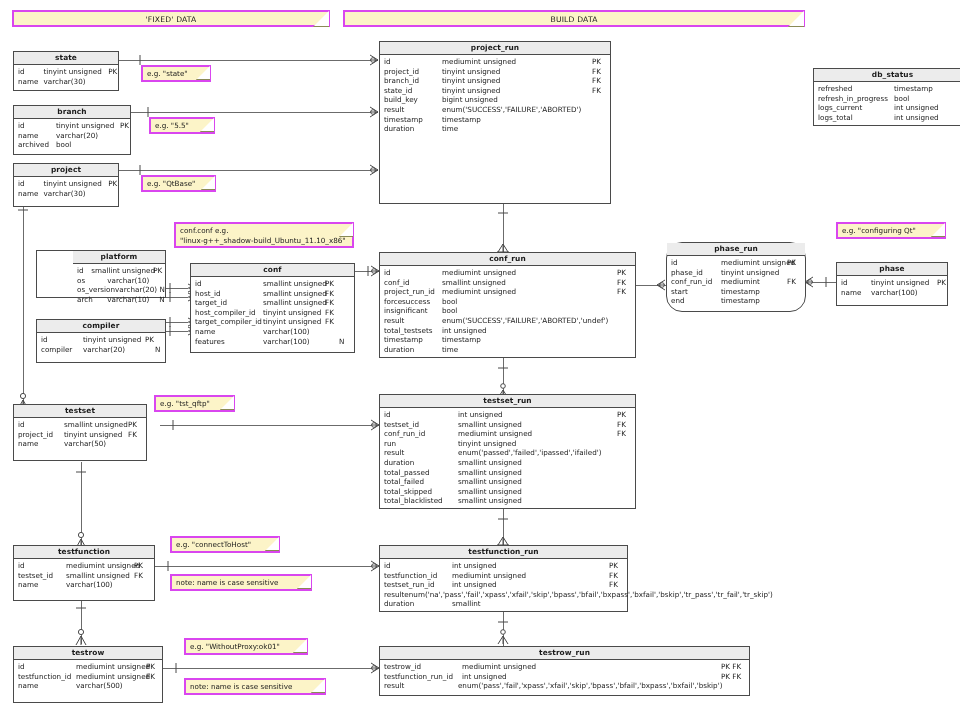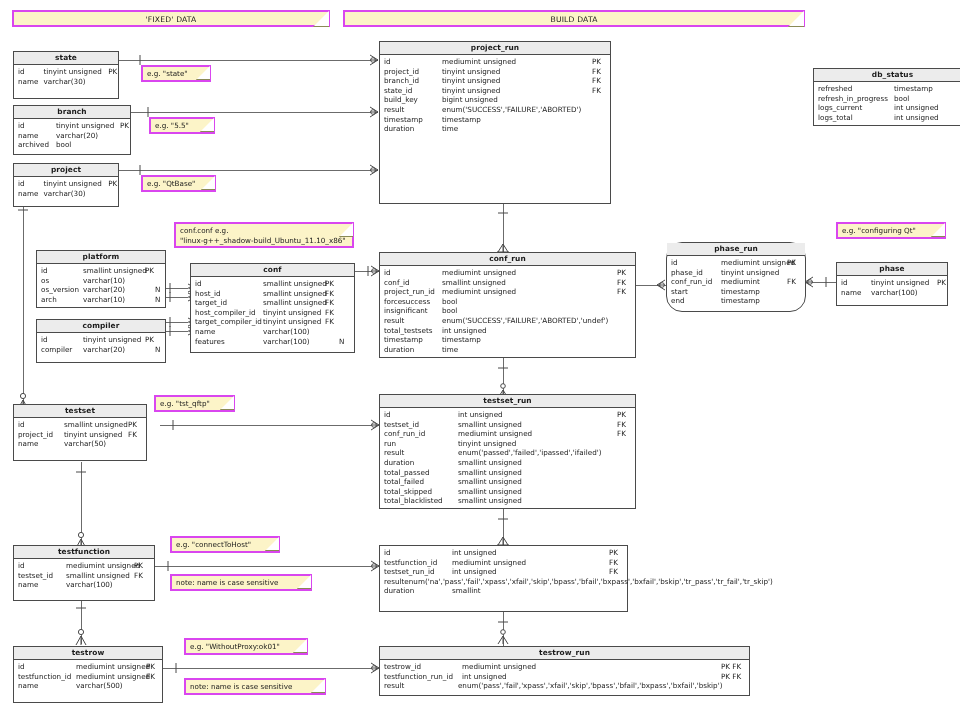--- a/index.html
+++ b/index.html
@@ -206,21 +206,21 @@
 
   <line x1="76" y1="472" x2="86" y2="472"></line>
   <circle cx="81" cy="535" r="2.6"></circle>
   <path d="M81 539 L76 548 M81 539 L81 548 M81 539 L86 548"></path>
 
   <line x1="76" y1="608" x2="86" y2="608"></line>
   <circle cx="81" cy="632" r="2.6"></circle>
   <path d="M81 636 L76 645 M81 636 L81 645 M81 636 L86 645"></path>
 </svg>
 
-<div class="tbl" style="left:13px;top:51px;width:106px;height:48px;">
+<div class="tbl" style="left:13px;top:51px;width:106px;height:40px;">
   <div class="tbl-title">state</div>
   <div class="tbl-body">
     <div class="row">
         <span class="c-name" style="width:30px">id</span>
         <span class="c-type" style="width:66px">tinyint unsigned</span>
         <span class="c-key" style="width:10px">PK</span>
       </div>
     <div class="row">
         <span class="c-name" style="width:30px">name</span>
         <span class="c-type" style="width:66px">varchar(30)</span>
@@ -259,21 +259,21 @@
         <span class="c-key" style="width:10px">PK</span>
       </div>
     <div class="row">
         <span class="c-name" style="width:30px">name</span>
         <span class="c-type" style="width:66px">varchar(30)</span>
         <span class="c-key" style="width:10px"></span>
       </div>
   </div>
 </div>
 
-<div class="tbl" style="left:36px;top:250px;width:130px;height:58px;">
+<div class="tbl" style="left:36px;top:250px;width:130px;height:48px;padding-left:36px;">
   <div class="tbl-title">platform</div>
   <div class="tbl-body">
     <div class="row">
         <span class="c-name" style="width:46px">id</span>
         <span class="c-type" style="width:62px">smallint unsigned</span>
         <span class="c-key" style="width:10px">PK</span>
         <span class="c-null" style="width:8px"></span>
       </div>
     <div class="row">
         <span class="c-name" style="width:46px">os</span>
@@ -641,20 +641,21 @@
       </div>
     <div class="row">
         <span class="c-name" style="width:78px">total_blacklisted</span>
         <span class="c-type" style="flex:1">smallint unsigned</span>
         <span class="c-key" style="width:18px"></span>
       </div>
   </div>
 </div>
 
 <div class="tbl" style="left:379px;top:545px;width:249px;height:67px;">
+  <div class="tbl-title">testfunction_run</div>
   <div class="tbl-body">
     <div class="row">
         <span class="c-name" style="width:72px">id</span>
         <span class="c-type" style="flex:1">int unsigned</span>
         <span class="c-key" style="width:18px">PK</span>
       </div>
     <div class="row">
         <span class="c-name" style="width:72px">testfunction_id</span>
         <span class="c-type" style="flex:1">mediumint unsigned</span>
         <span class="c-key" style="width:18px">FK</span>

